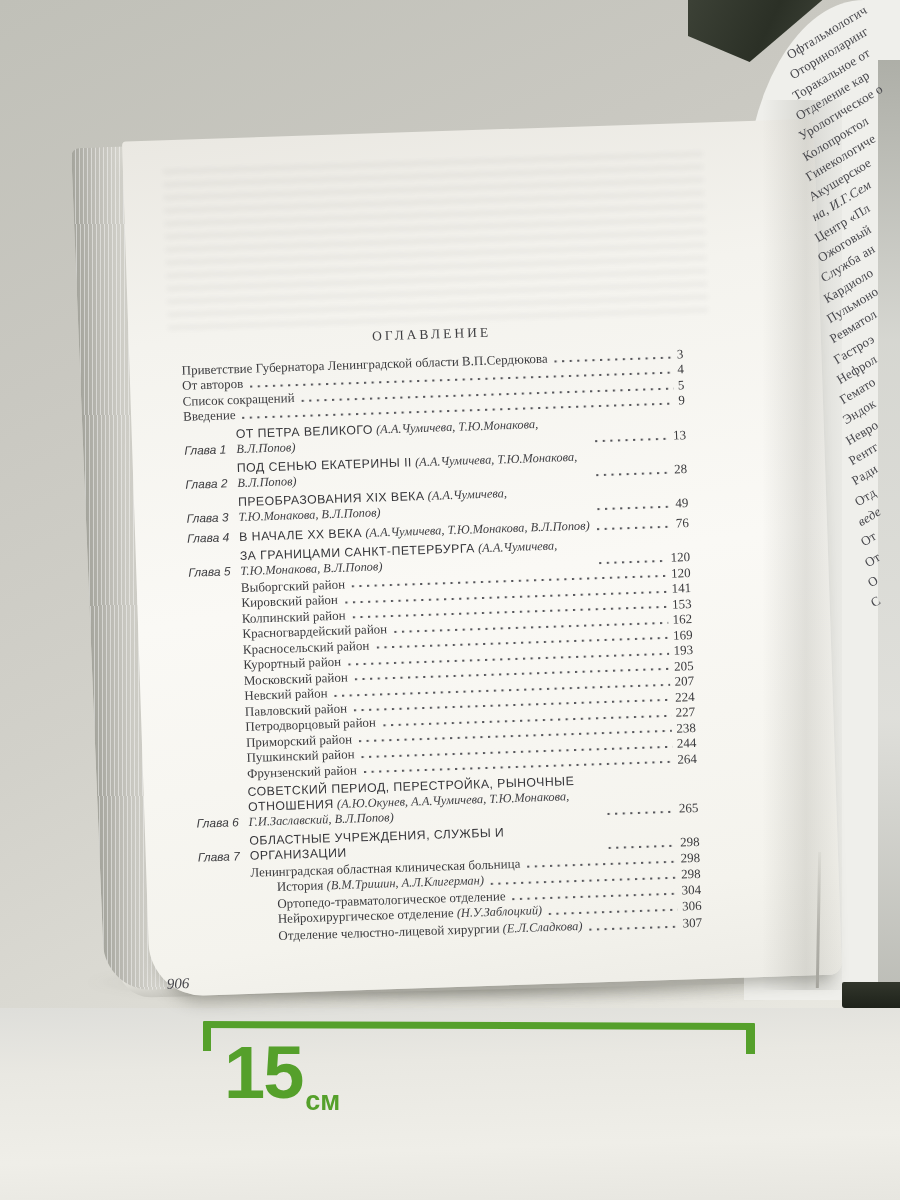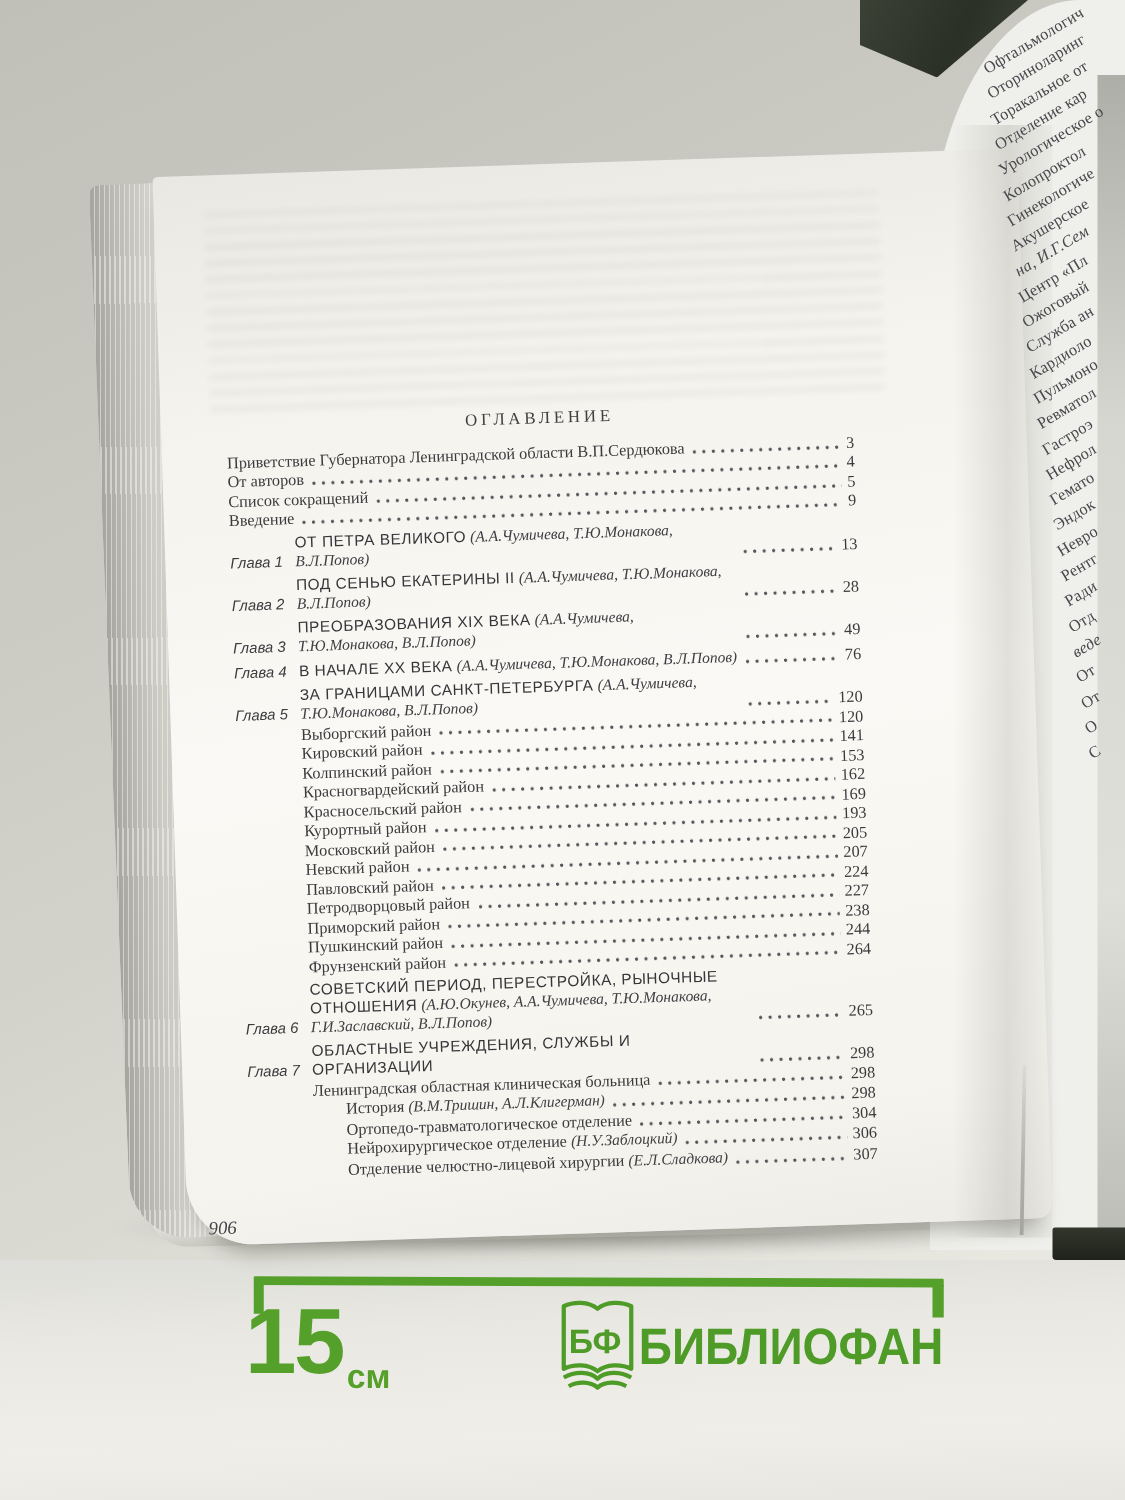--- a/index.html
+++ b/index.html
@@ -65,21 +65,21 @@
   
   .frag{position:absolute;white-space:nowrap;transform:rotate(-31deg);transform-origin:0 50%;
     font-size:13px;color:#47474c;letter-spacing:.2px;}
   .frag.it{font-style:italic;}
   
   .bracket{position:absolute;left:203px;top:1022px;width:552px;height:30px;}
   .bracket .bar{position:absolute;left:0;top:0;width:100%;height:7px;background:#55a02b;border-radius:1px;transform:rotate(.2deg);}
   .bracket .end-l{position:absolute;left:0;top:5px;width:8px;height:24px;background:#55a02b;}
   .bracket .end-r{position:absolute;right:0;top:6px;width:9px;height:26px;background:#55a02b;}
   .ruler-label{position:absolute;left:196px;top:1036px;color:#55a02b;font-family:"Liberation Sans",sans-serif;}
-  .ruler-label .num{font-size:74px;font-weight:bold;letter-spacing:-2px;line-height:74px;}
+  .ruler-label .num{font-size:74px;font-weight:bold;letter-spacing:-2px;line-height:74px;margin-left:28px;}
   .ruler-label .unit{font-size:27px;font-weight:bold;vertical-align:-12px;margin-left:3px;}
   .brand{position:absolute;left:447px;top:1038px;display:flex;align-items:center;color:#4f9b27;}
   .brand svg{display:block;}
   .brand-name{font-family:"Liberation Sans",sans-serif;font-weight:bold;font-size:41px;
     transform:scaleX(.9);transform-origin:0 50%;letter-spacing:0;margin-left:2px;}
 </style>
 </head>
 <body>
 
 <div class="scene">
@@ -460,24 +460,13 @@
 
   <div class="bracket">
     <div class="bar"></div>
     <div class="end-l"></div>
     <div class="end-r"></div>
   </div>
   <div class="ruler-label">
     <span class="num">15</span><span class="unit">см</span>
   </div>
 
-  <div class="brand">
-    <svg width="62" height="78" viewBox="0 0 62 78">
-      <g fill="none" stroke="#4f9b27" stroke-width="3.4" stroke-linejoin="round">
-        <path d="M4,7 C12,3 24,3 31,9 C38,3 50,3 58,7 L58,57 C50,53 38,53 31,59 C24,53 12,53 4,57 Z"></path>
-        <path d="M4,64 C13,59 25,59 31,65 C37,59 49,59 58,64"></path>
-        <path d="M8,71 C15,67 25,67 31,72 C37,67 47,67 54,71"></path>
-      </g>
-      <text x="8" y="44" font-family="Liberation Sans, sans-serif" font-size="27" font-weight="bold" fill="#4f9b27">БФ</text>
-    </svg>
-    <div class="brand-name">БИБЛИОФАН</div>
-  </div>
 </div>
 
 </body></html>

